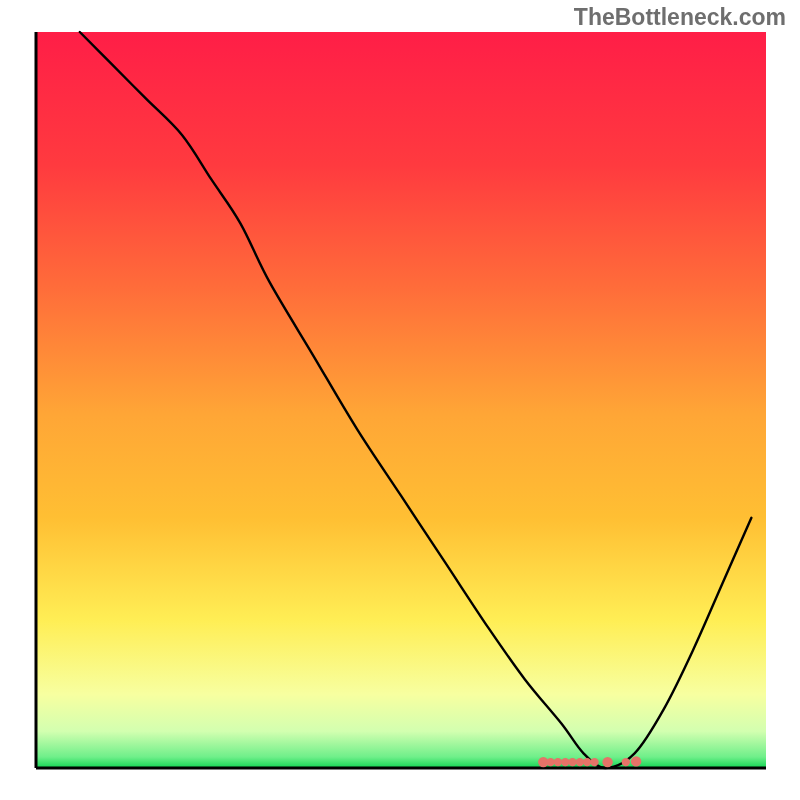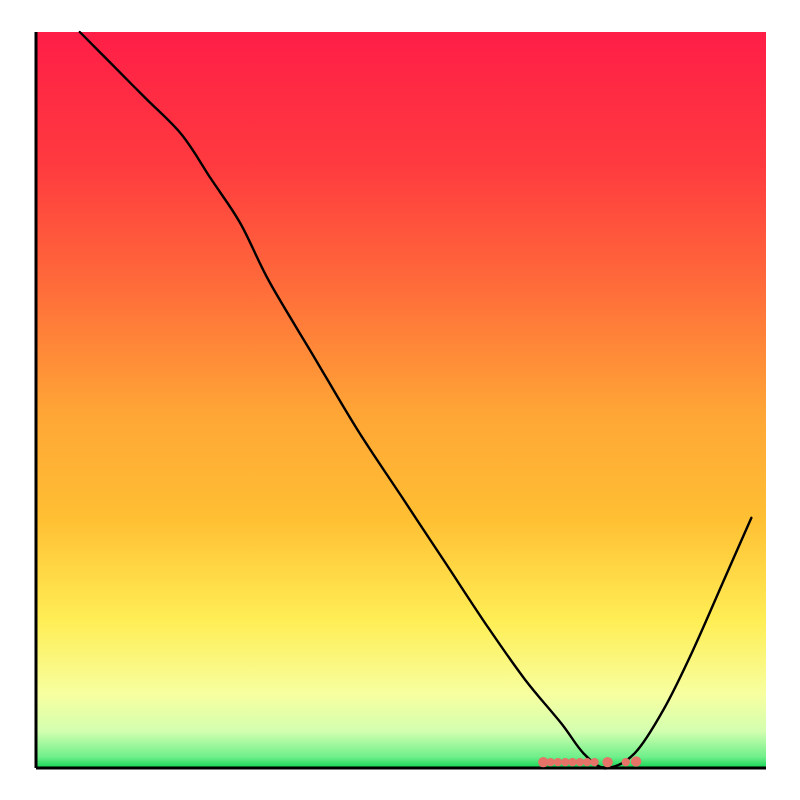--- a/index.html
+++ b/index.html
@@ -30,20 +30,21 @@
   svg {
     position: absolute;
     left: 0;
     top: 0;
   }
 </style>
 </head>
 <body>
 
 <div class="wrap">
+  <div class="watermark">TheBottleneck.com</div>
 
   <svg width="800" height="800" viewBox="0 0 800 800">
     <defs>
       <linearGradient id="bg-grad" x1="0" y1="0" x2="0" y2="1">
         <stop id="g0" offset="0%" stop-color="#ff1e47"></stop>
         <stop id="g1" offset="18%" stop-color="#ff3a3f"></stop>
         <stop id="g2" offset="34%" stop-color="#ff6a3a"></stop>
         <stop id="g3" offset="52%" stop-color="#ffa636"></stop>
         <stop id="g4" offset="66%" stop-color="#ffbf33"></stop>
         <stop id="g5" offset="80%" stop-color="#ffee55"></stop>

